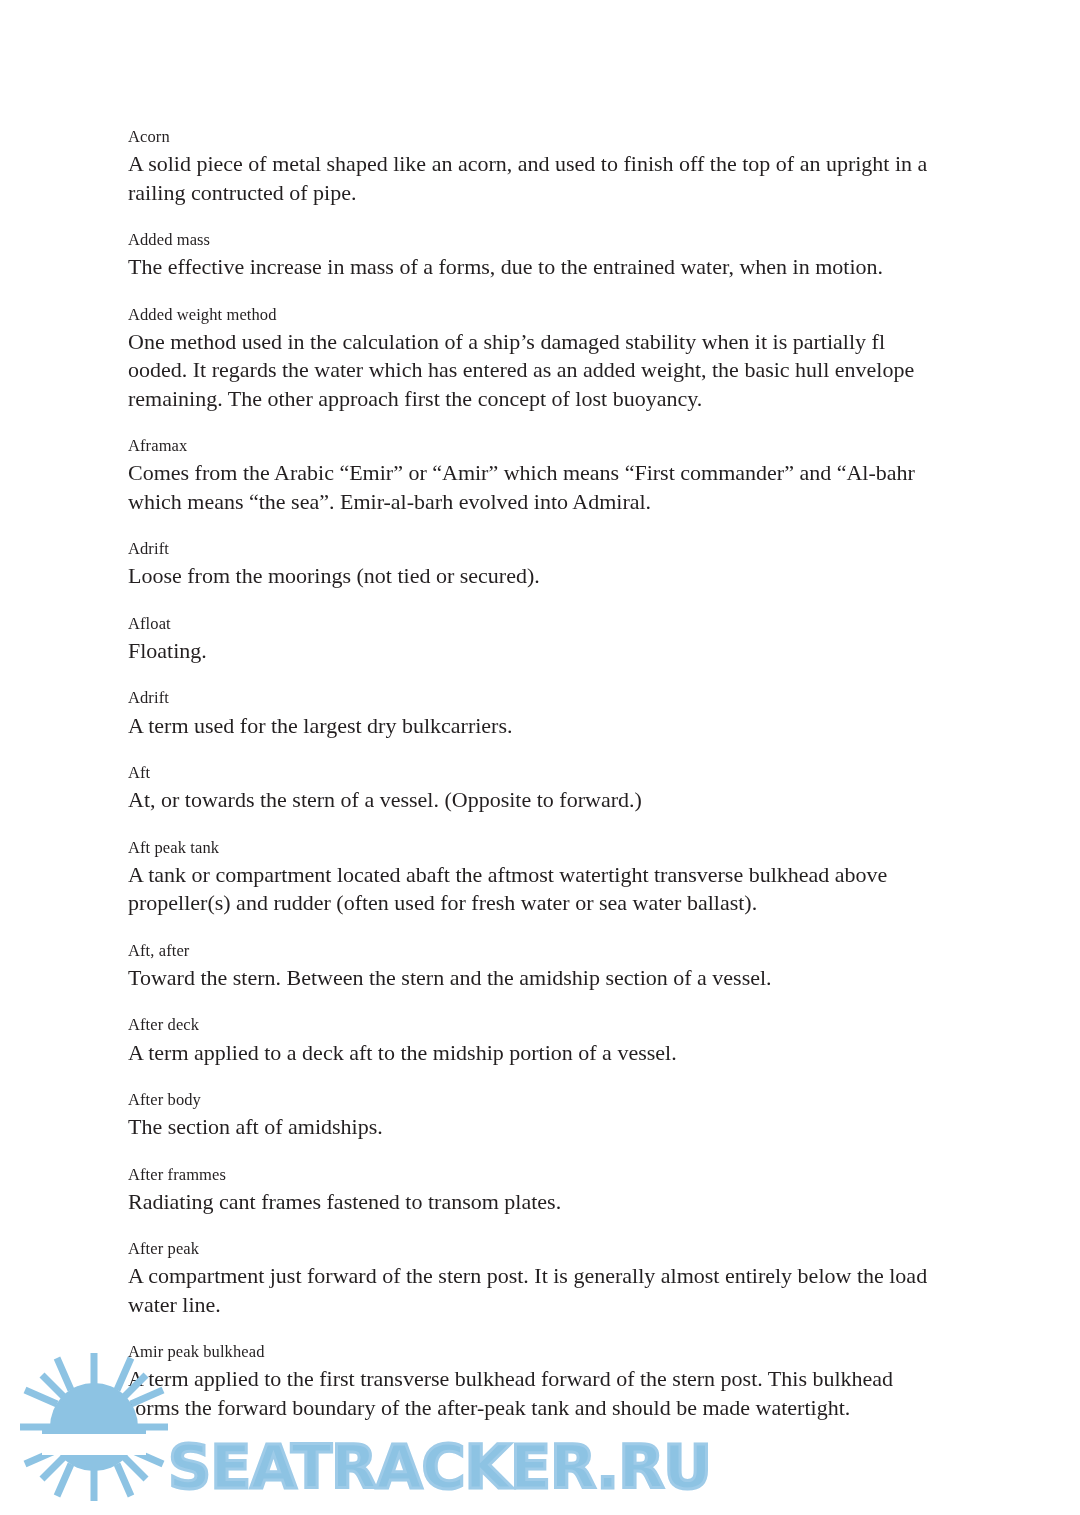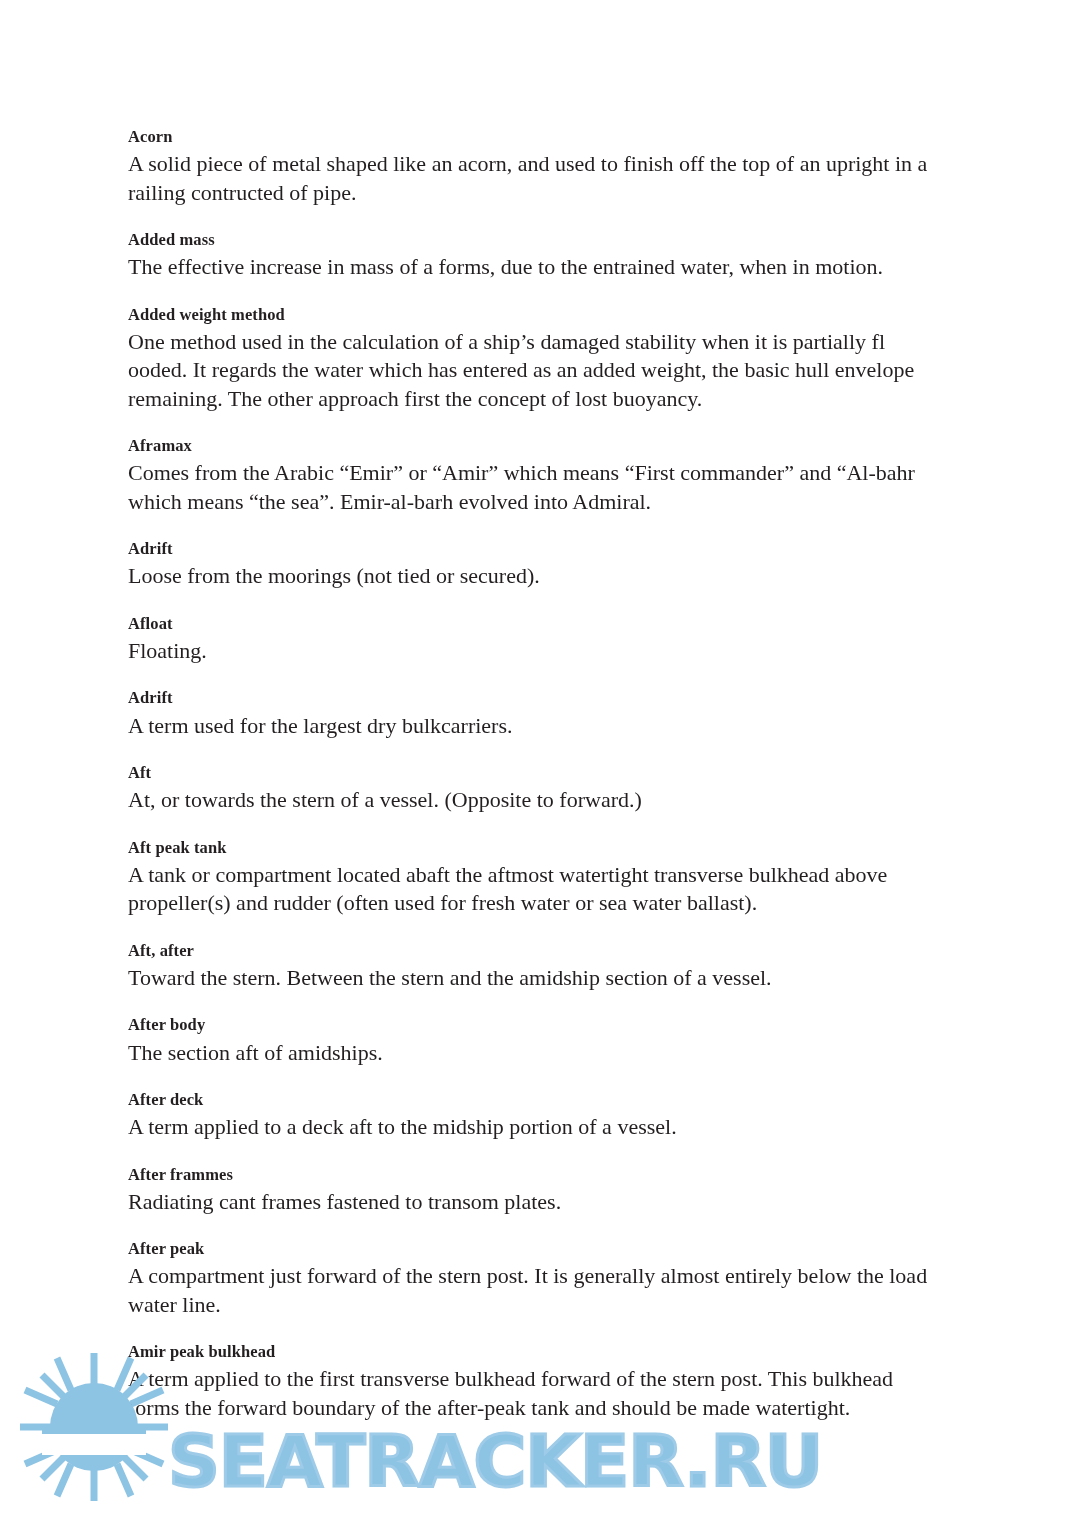--- a/index.html
+++ b/index.html
@@ -25,21 +25,21 @@
     position: absolute;
     left: 128px;
     top: 126px;
     width: 820px;
   }
   .entry {
     margin-bottom: 22px;
   }
   .entry .term {
     font-family: "Liberation Serif", serif;
-    font-weight: bold;
+    font-weight: normal;
     font-size: 16.5px;
     color: #231f20;
     line-height: 1.35;
     margin: 0 0 2px 0;
     letter-spacing: 0.1px;
   }
   .entry .definition {
     font-family: "Liberation Serif", serif;
     font-size: 22px;
     color: #231f20;
@@ -62,21 +62,21 @@
     bottom: 8px;
     width: 160px;
     height: 160px;
   }
   .wm-text {
     position: absolute;
     left: 168px;
     bottom: 18px;
     font-family: "DejaVu Sans", sans-serif;
     font-weight: bold;
-    font-size: 72px;
+    font-size: 60px;
     line-height: 1;
     color: #8dc3e3;
     letter-spacing: -1px;
     -webkit-text-stroke: 3px #9ecbe8;
     text-shadow: 0 0 0 #8dc3e3;
     white-space: nowrap;
   }
 </style>
 </head>
 <body>
@@ -129,27 +129,27 @@
       <div class="term">Aft peak tank</div>
       <div class="definition">A tank or compartment located abaft the aftmost watertight transverse bulkhead above propeller(s) and rudder (often used for fresh water or sea water ballast).</div>
     </div>
 
     <div class="entry">
       <div class="term">Aft, after</div>
       <div class="definition">Toward the stern. Between the stern and the amidship section of a vessel.</div>
     </div>
 
     <div class="entry">
-      <div class="term">After body</div>
-      <div class="definition">The section aft of amidships.</div>
+      <div class="term">After deck</div>
+      <div class="definition">A term applied to a deck aft to the midship portion of a vessel.</div>
     </div>
 
     <div class="entry">
-      <div class="term">After deck</div>
-      <div class="definition">A term applied to a deck aft to the midship portion of a vessel.</div>
+      <div class="term">After body</div>
+      <div class="definition">The section aft of amidships.</div>
     </div>
 
     <div class="entry">
       <div class="term">After frammes</div>
       <div class="definition">Radiating cant frames fastened to transom plates.</div>
     </div>
 
     <div class="entry">
       <div class="term">After peak</div>
       <div class="definition">A compartment just forward of the stern post. It is generally almost entirely below the load water line.</div>

